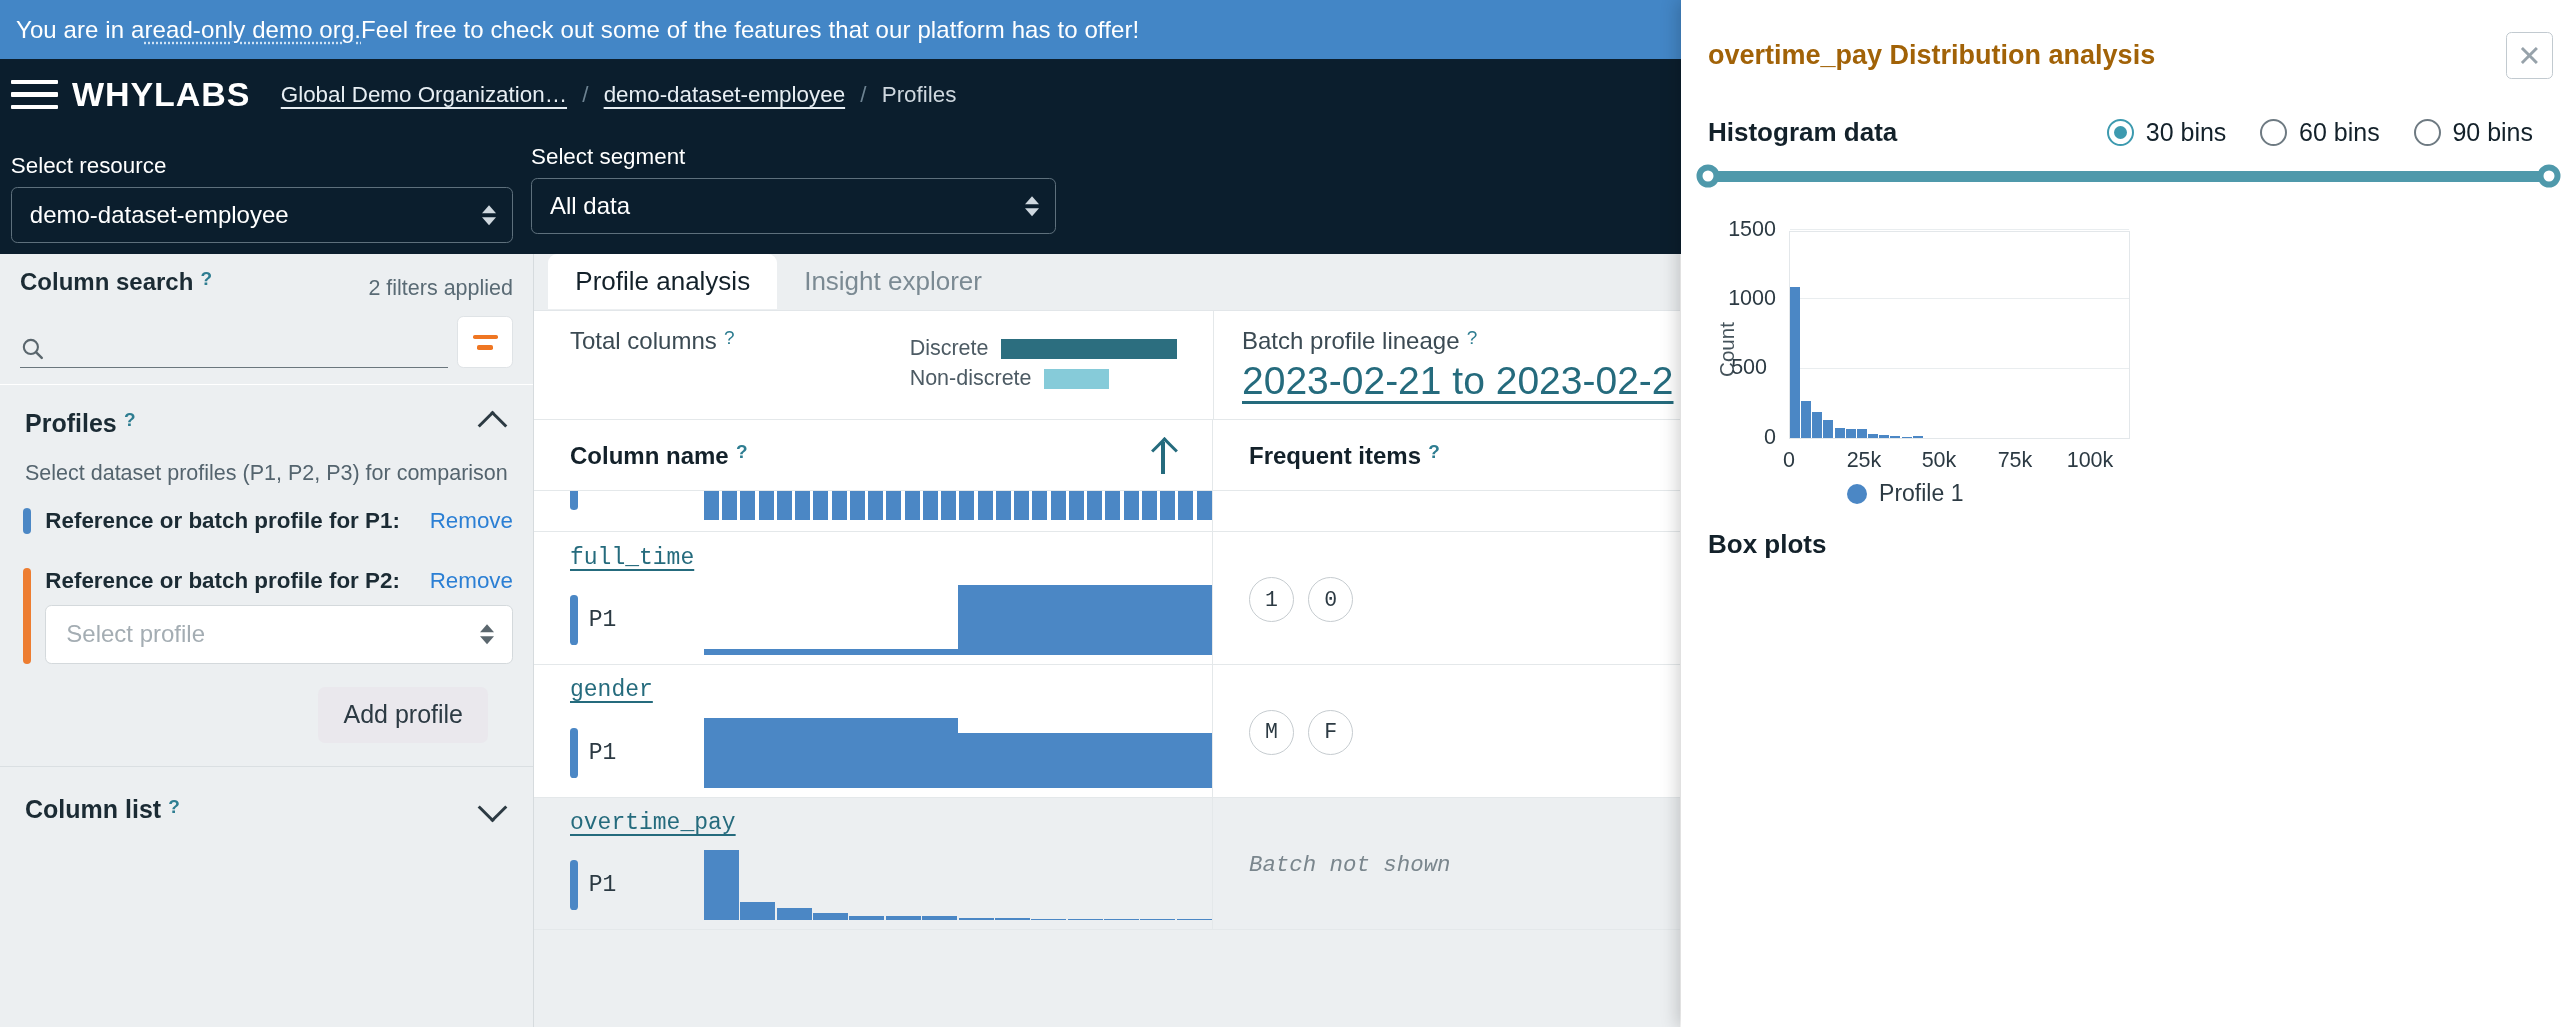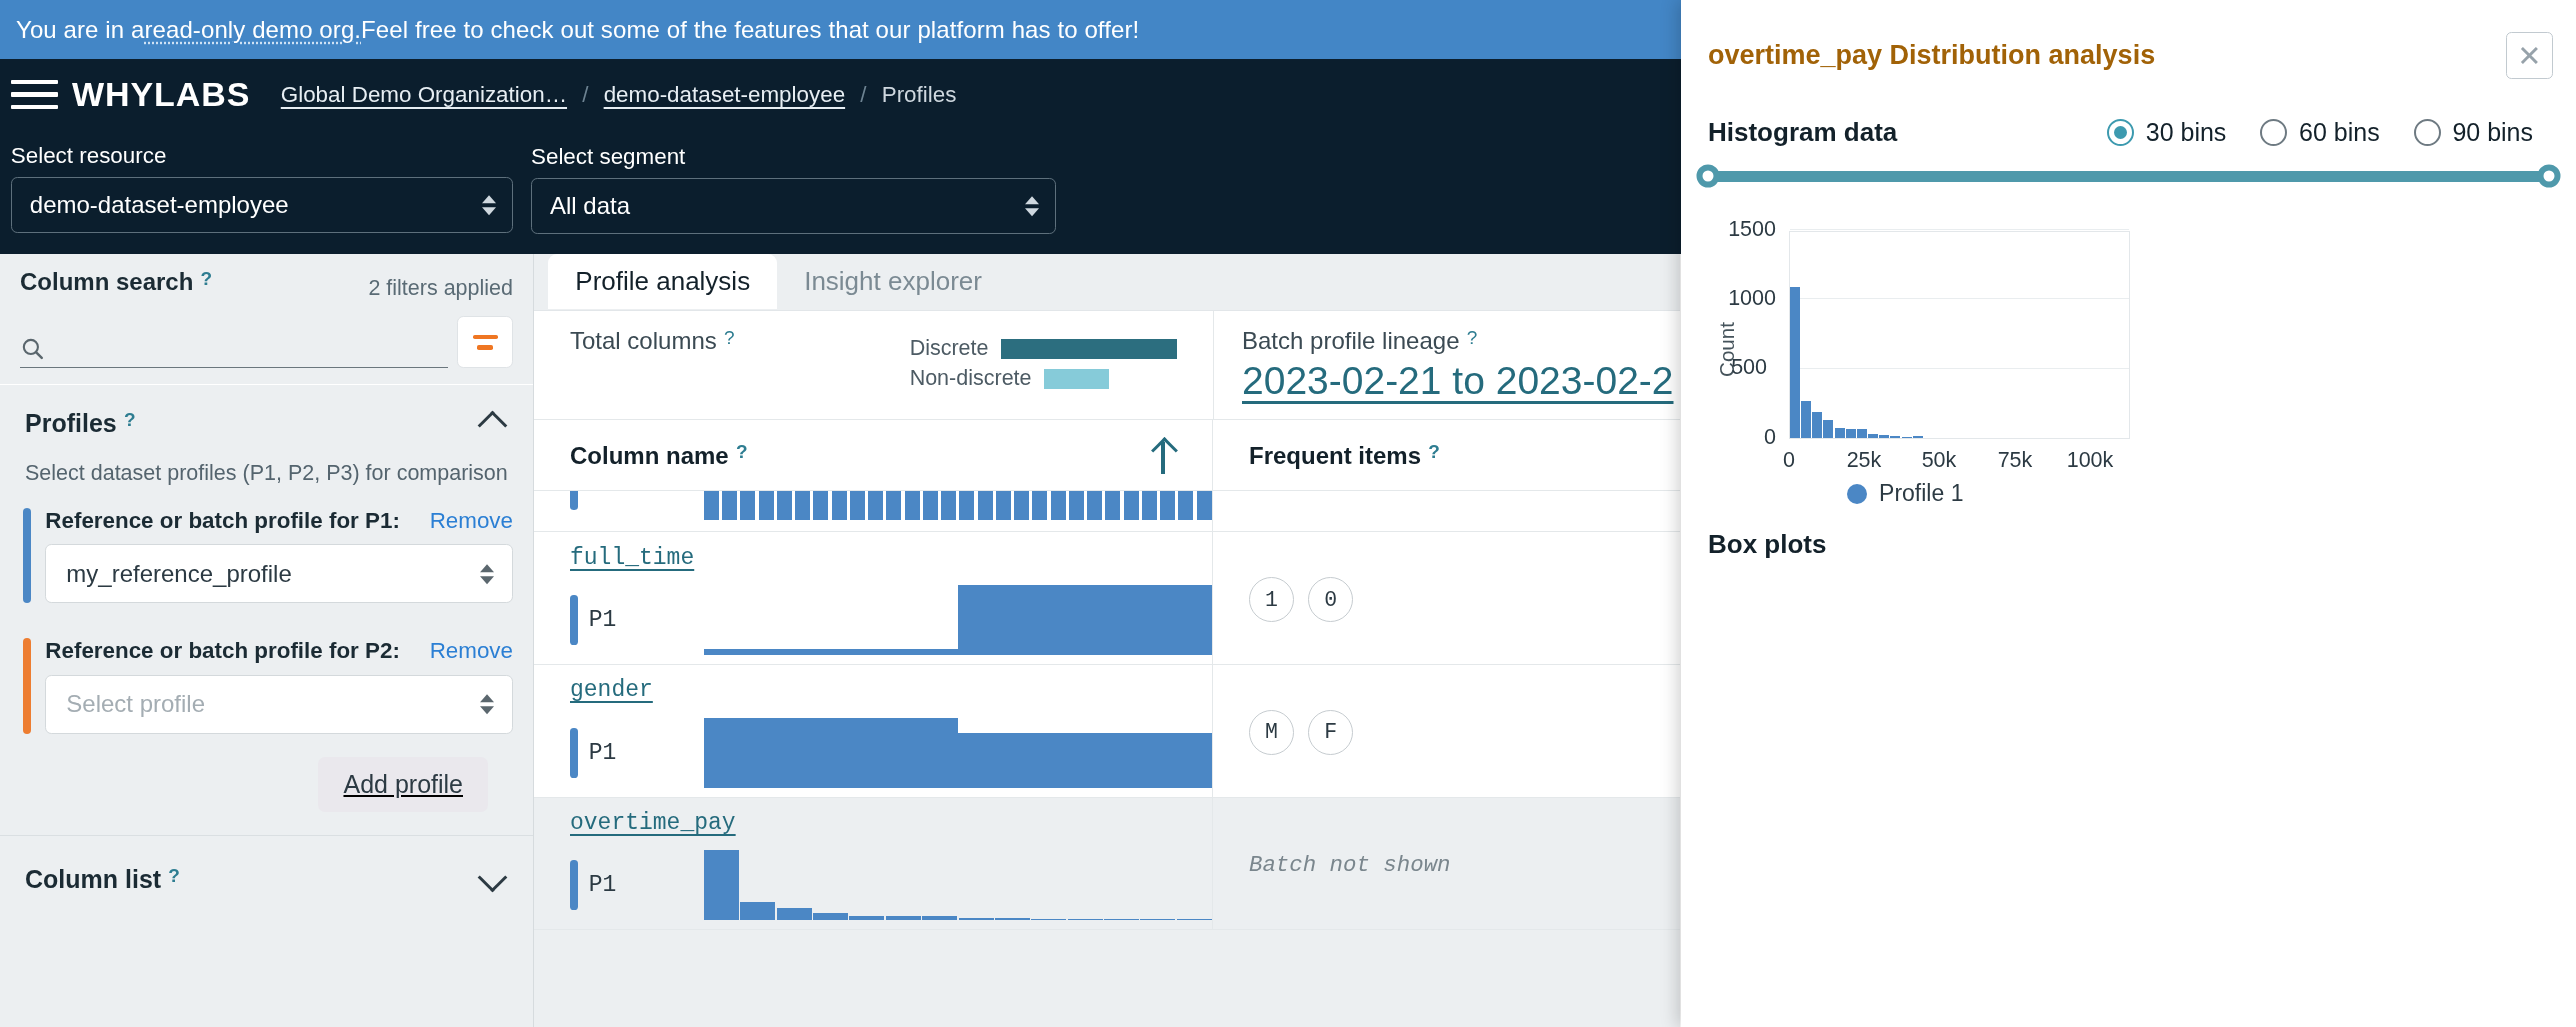--- a/index.html
+++ b/index.html
@@ -109,21 +109,21 @@
   .remove { color:#2b7fd4; font-size:22.4px; cursor:pointer; }
   .profselect {
     margin-top:10.8px; height:59px; background:#fff; border:0.9px solid #d4d9dc; border-radius:6.3px;
     display:flex; align-items:center; padding:0 20px; font-size:24px; color:#2c3a43; position:relative; cursor:pointer;
   }
   .profselect.placeholder { color:#a4adb3; }
   .profselect .caret { position:absolute; right:18px; top:50%; transform:translateY(-50%); display:flex; flex-direction:column; gap:3.6px;}
   .chev.up.dk { border-bottom:8px solid #5b676e; }
   .chev.dn.dk { border-top:8px solid #5b676e; }
 
-  .addrow { display:flex; justify-content:flex-end; padding: 23px 45px 23px 0; text-decoration: underline; }
+  .addrow { display:flex; justify-content:flex-end; padding: 23px 45px 23px 0; }
   .addbtn {
     background:#eae8ed; border:none; border-radius:7.2px; padding:13.4px 25px;
     font-size:25px; color:#2c3a43; cursor:pointer; font-family:"Liberation Sans", sans-serif;
   }
 
   
   .main {
     position:absolute; left:534px; top:254px; width:1146px; height:774px; background:#eceff1;
   }
   .tabbar { position:absolute; left:0; top:-0.9px; height:56px; display:flex; align-items:flex-end; padding-left:14.3px; gap:0; }
@@ -238,21 +238,21 @@
     <div class="crumbs">
       <a>Global Demo Organization…</a>
       <span class="sep">/</span>
       <a>demo-dataset-employee</a>
       <span class="sep">/</span>
       <span class="current">Profiles</span>
     </div>
   </div>
 
   <div class="selstrip">
-    <div class="selgroup" style="left:10.8px; top:13px; width:502px;">
+    <div class="selgroup" style="left:10.8px; top:23px; width:502px;">
       <div class="sel-label">Select resource</div>
       <div class="sel-box">
         <span>demo-dataset-employee</span>
         <span class="caret">
             <i class="chev up"></i>
             <i class="chev dn"></i>
           </span>
       </div>
     </div>
     <div class="selgroup" style="left:531px; top:14.3px; width:525px;">
@@ -305,27 +305,20 @@
         <div class="chevbtn"></div>
       </div>
       <div class="hint">Select dataset profiles (P1, P2, P3) for comparison</div>
 
       <div class="profrow">
         <div class="accent p1"></div>
         <div class="profcol">
           <div class="proflabel">
             <b>Reference or batch profile for P1:</b>
             <span class="remove">Remove</span>
-          </div>
-          <div class="profselect">
-            <span>my_reference_profile</span>
-            <span class="caret">
-                <i class="chev up dk"></i>
-                <i class="chev dn dk"></i>
-              </span>
           </div>
         </div>
       </div>
 
       <div class="profrow" style="margin-top:20px;">
         <div class="accent p2"></div>
         <div class="profcol">
           <div class="proflabel">
             <b>Reference or batch profile for P2:</b>
             <span class="remove">Remove</span>

